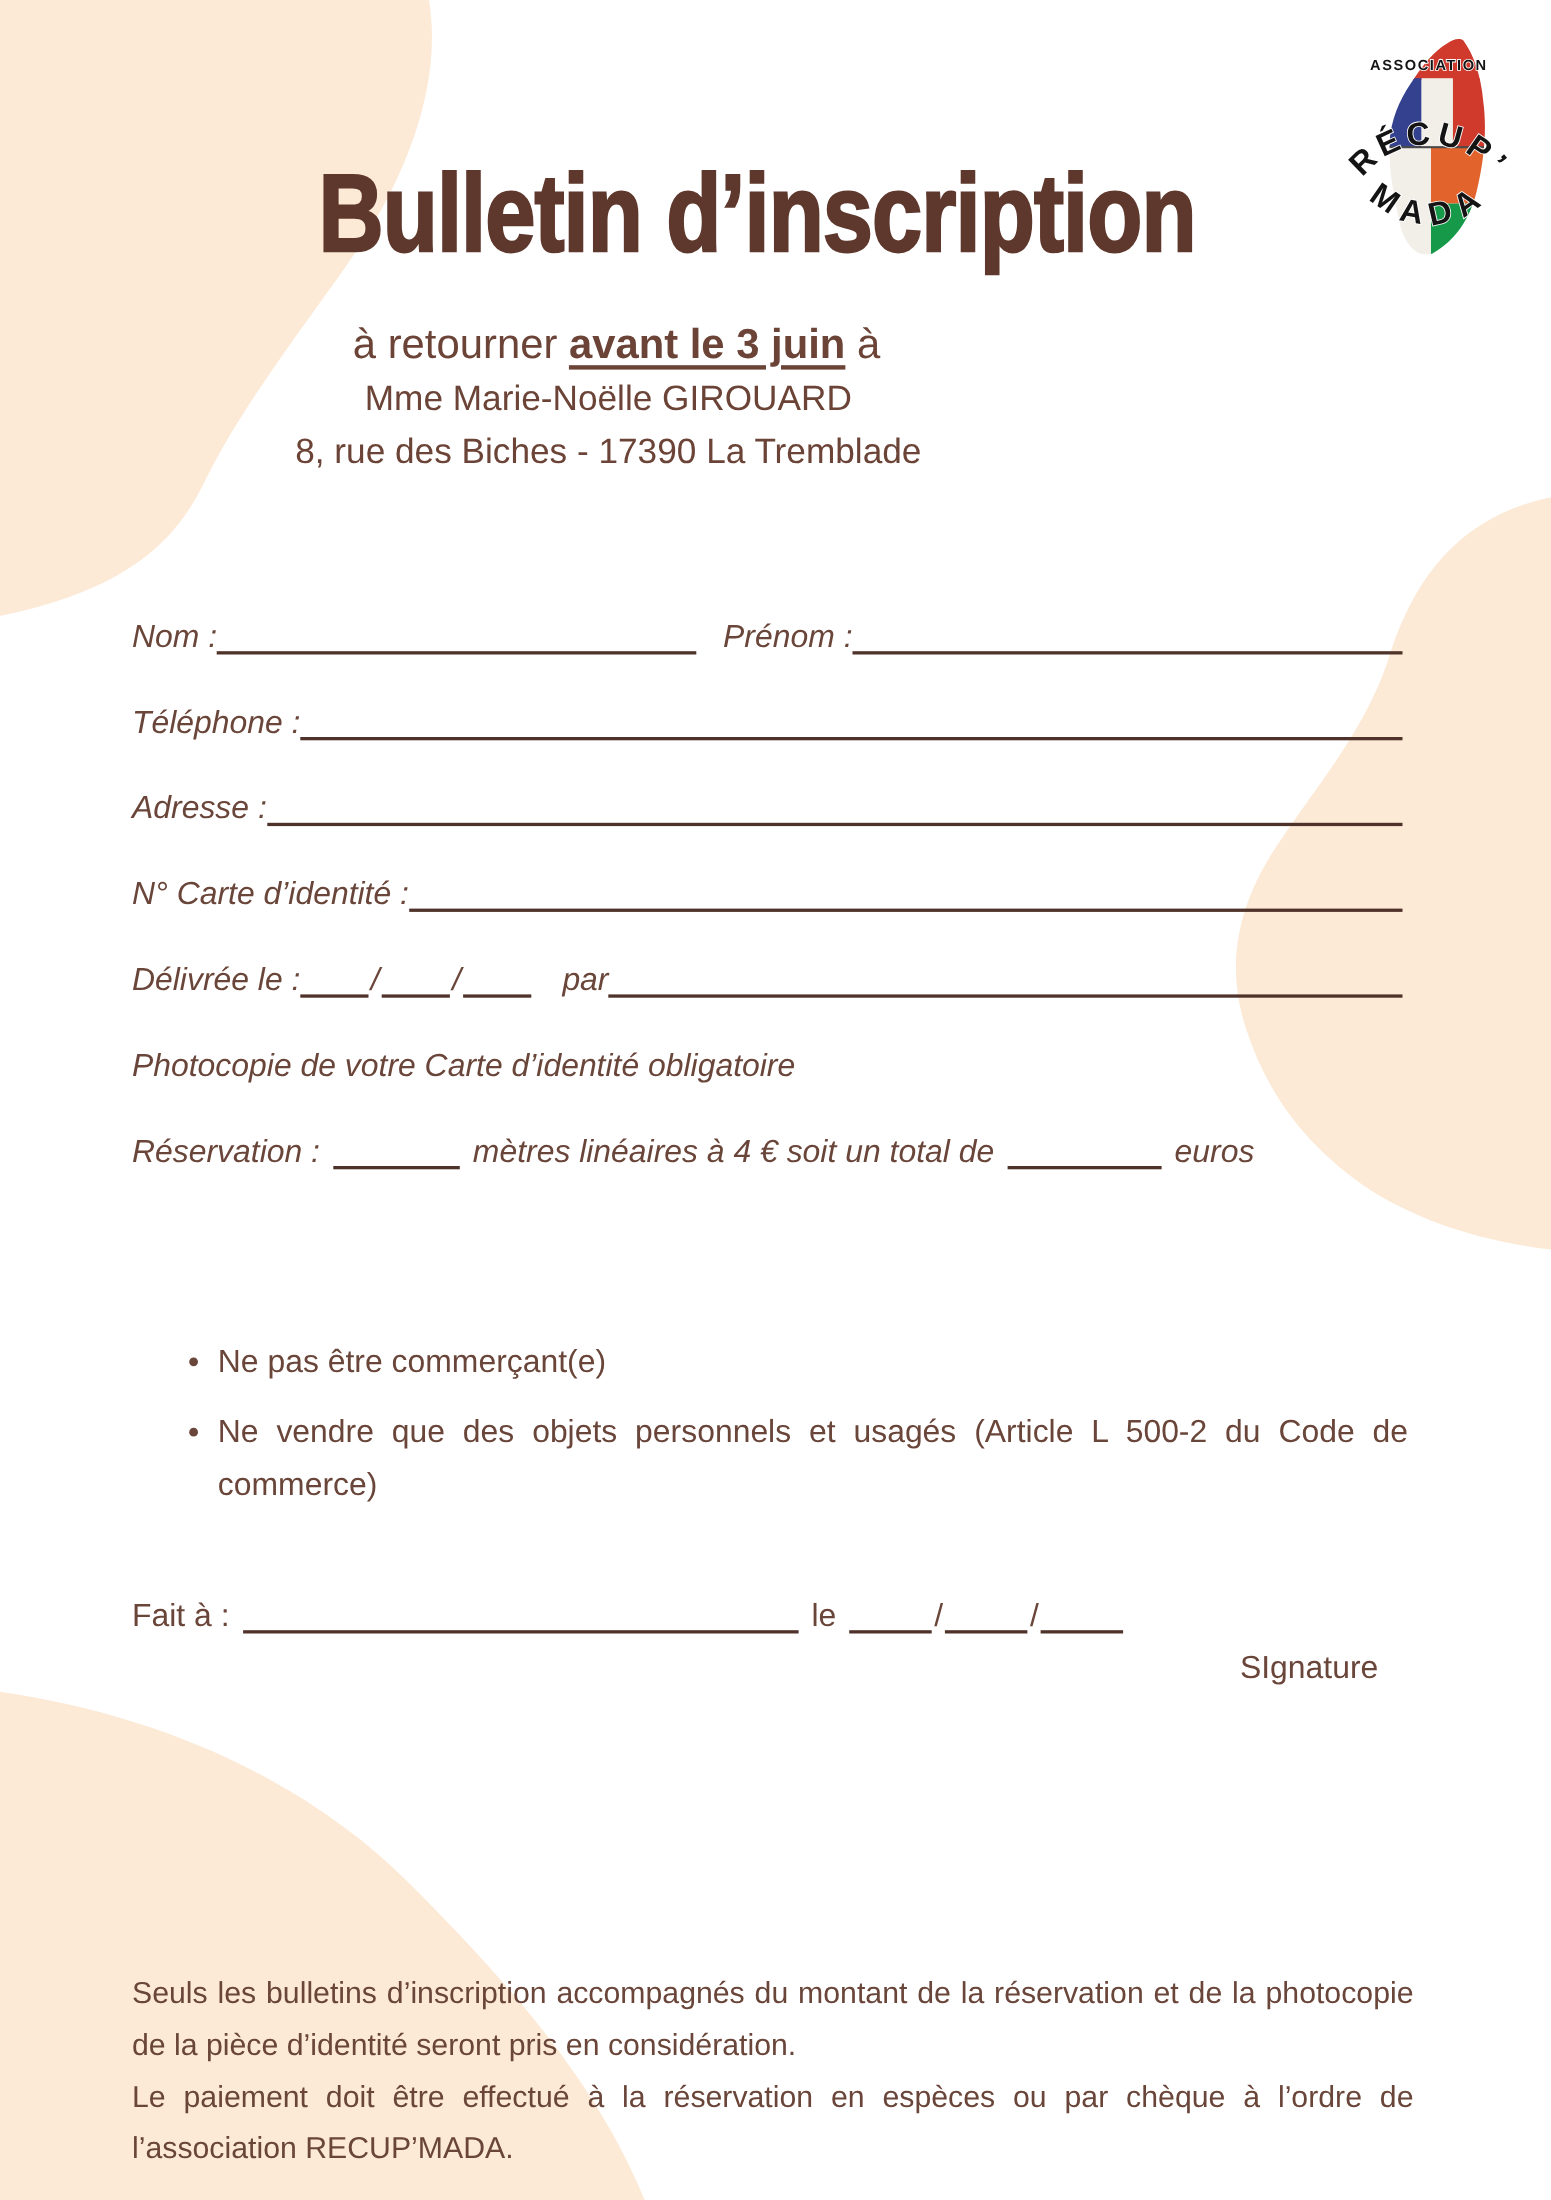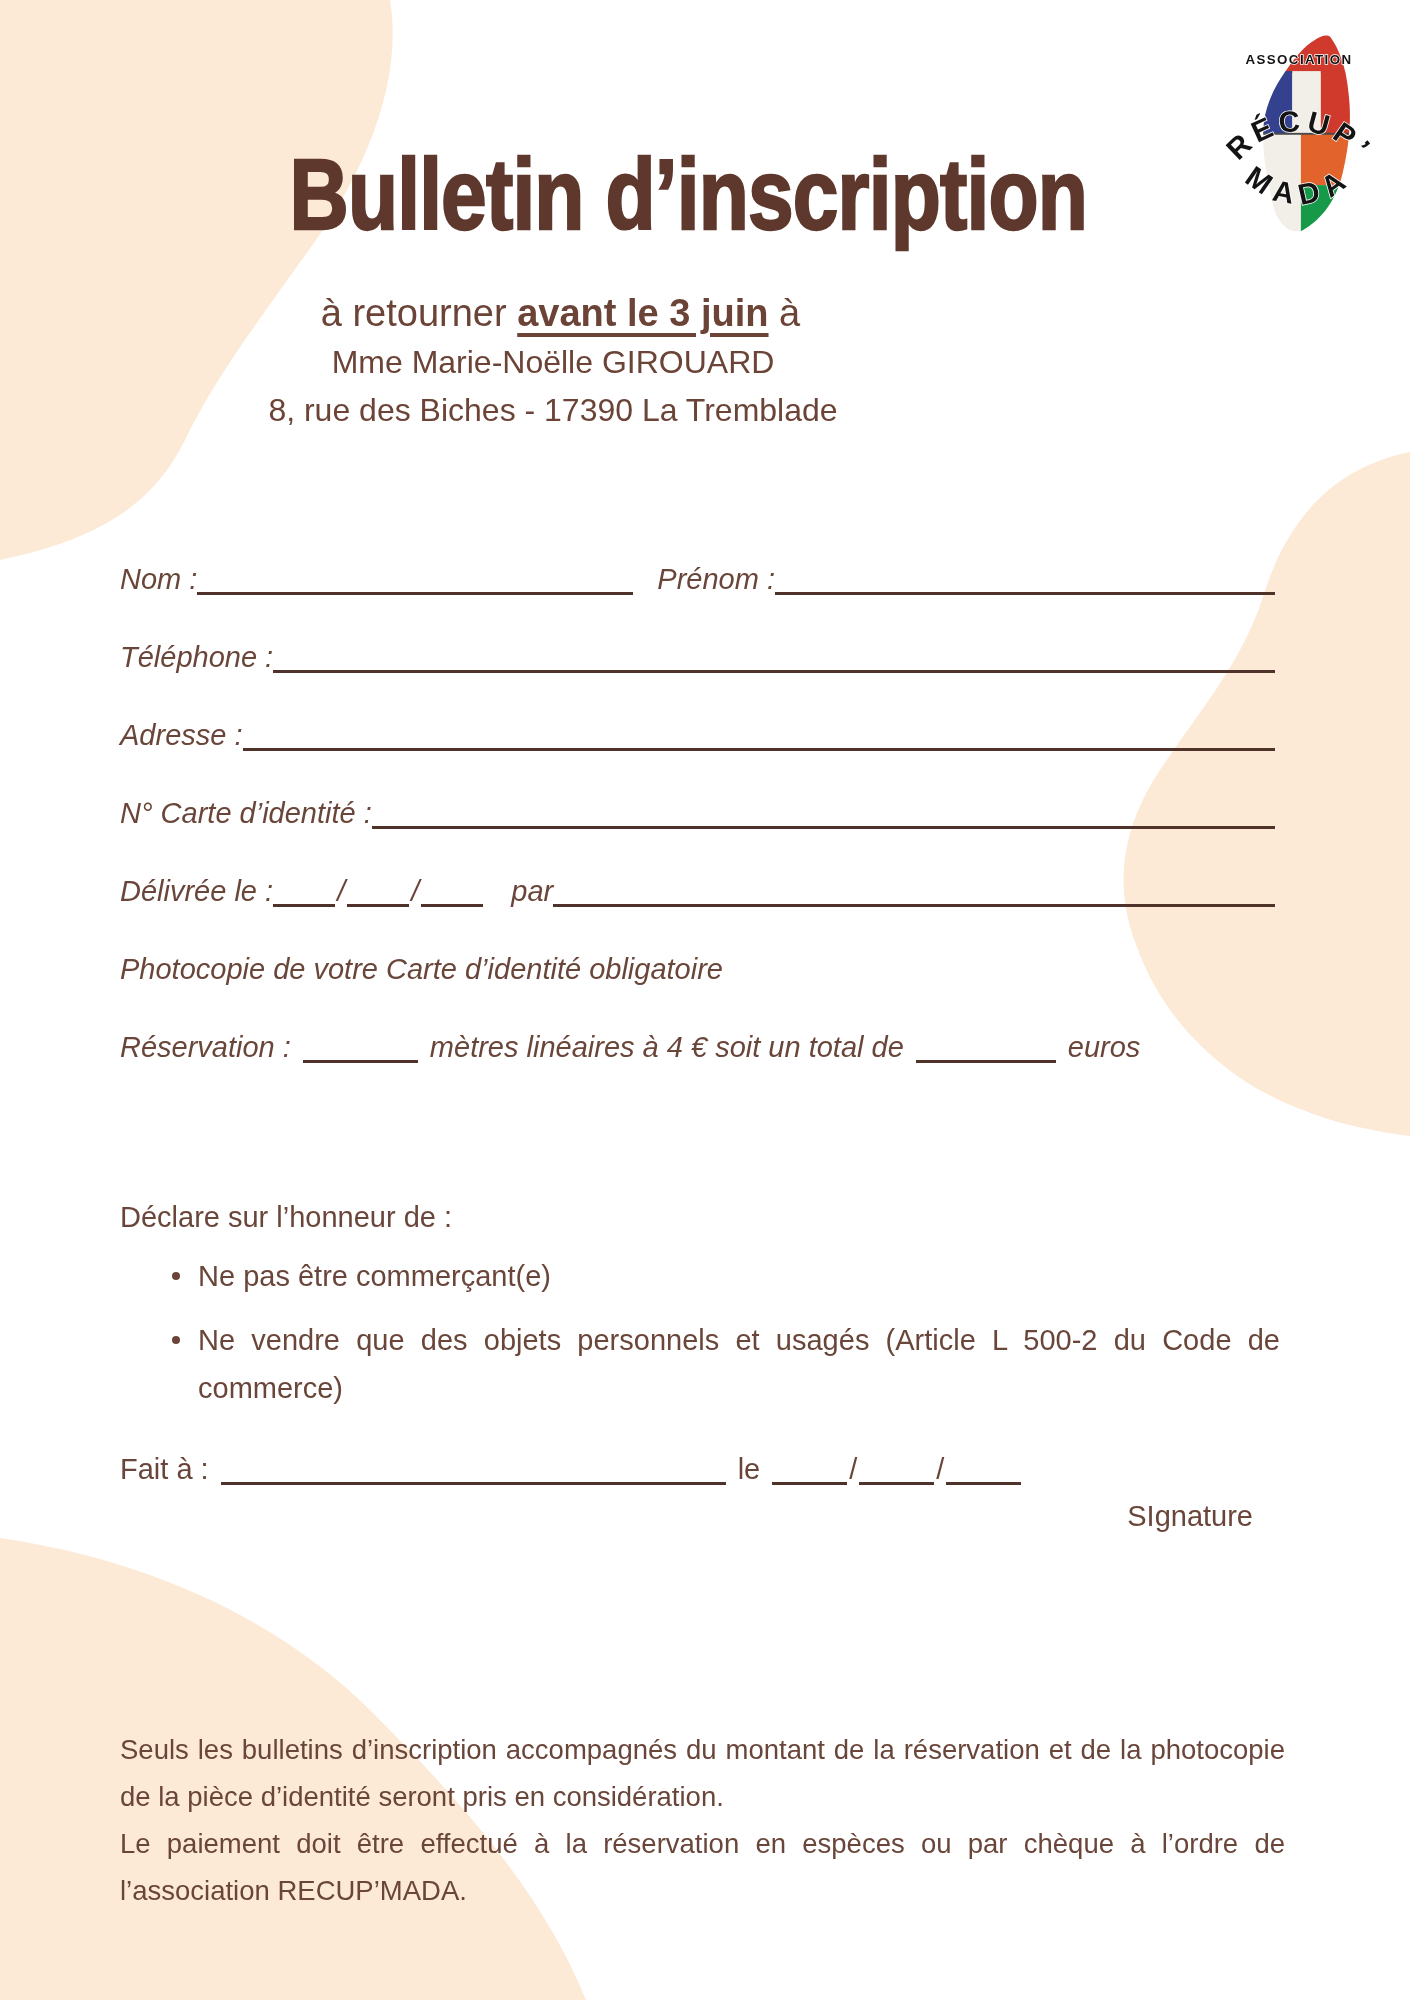--- a/index.html
+++ b/index.html
@@ -53,21 +53,21 @@
   .declaration li.justify{text-align:justify;}
   .declaration li::before{
     content:"";position:absolute;left:52px;top:20px;width:8px;height:8px;border-radius:50%;
     background:var(--ink);
   }
   
   .fait-row{position:absolute;left:120px;top:1442px;right:135px;z-index:2;
             display:flex;align-items:flex-end;height:44px;font-size:29px;}
   .signature{position:absolute;top:1500px;right:157px;z-index:2;font-size:29px;}
   
-  .footer{position:absolute;left:120px;right:125px;top:1726px;z-index:2;
+  .footer{position:absolute;left:120px;right:125px;top:1788px;z-index:2;
           font-size:27.5px;line-height:47px;}
   .footer p{margin:0;text-align:justify;}
 </style>
 </head>
 <body>
 
 <svg class="blob-svg" viewBox="0 0 1410 2000" aria-hidden="true">
   <path fill="var(--blob)" d="M 390 0 C 404 85 362 178 306 254 C 256 324 214 380 185 440 C 160 490 118 536 0 560 L 0 0 Z"></path>
   <path fill="var(--blob)" d="M 1410 452 C 1332 468 1286 520 1262 600 C 1240 665 1200 710 1160 770 C 1124 824 1114 880 1133 936 C 1151 992 1186 1042 1246 1082 C 1302 1117 1362 1130 1410 1136 Z"></path>
   <path fill="var(--blob)" d="M 0 1538 C 152 1560 282 1622 372 1712 C 462 1802 542 1892 586 2000 L 0 2000 Z"></path>
@@ -143,21 +143,20 @@
   <div class="row">
     <span class="lbl">Réservation :</span>
     <div class="fill w115 gap12"></div>
     <span class="lbl gap12">mètres linéaires à 4 € soit un total de</span>
     <div class="fill w140 gap12"></div>
     <span class="lbl gap12">euros</span>
   </div>
 </div>
 
 <div class="declaration">
-  <div class="heading">Déclare sur l’honneur de :</div>
   <ul>
     <li>Ne pas être commerçant(e)</li>
     <li class="justify">Ne vendre que des objets personnels et usagés (Article L 500-2 du Code de commerce)</li>
   </ul>
 </div>
 
 <div class="fait-row">
   <span class="lbl">Fait à :</span>
   <div class="fill w505 gap12"></div>
   <span class="lbl gap12">le</span>

